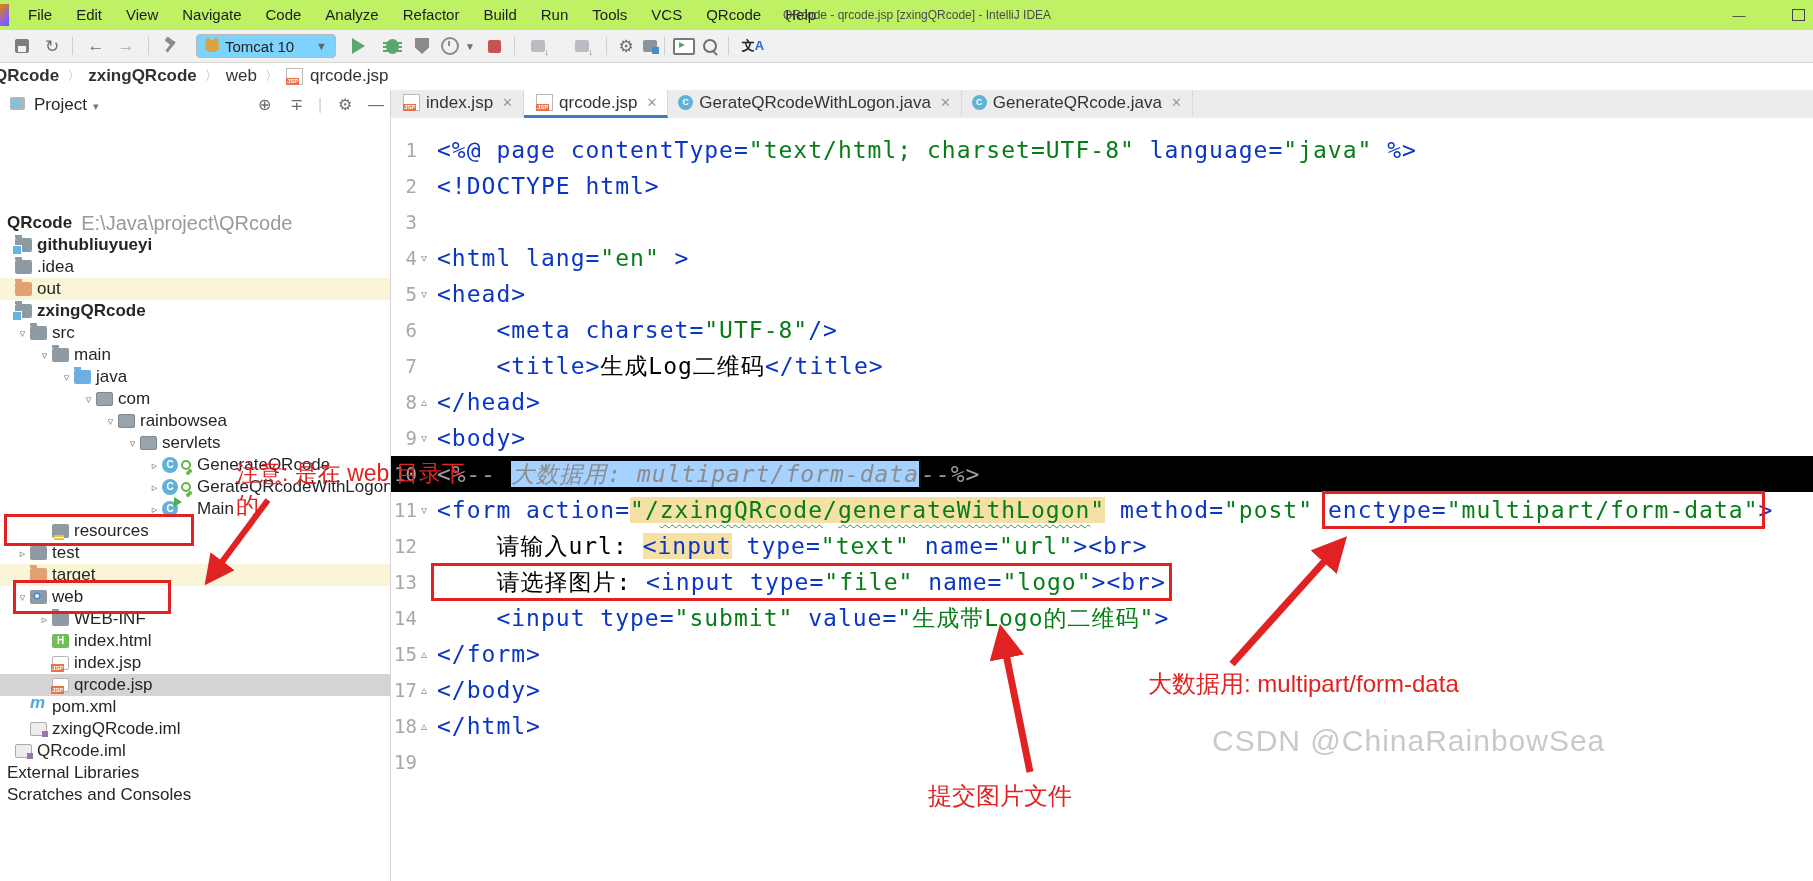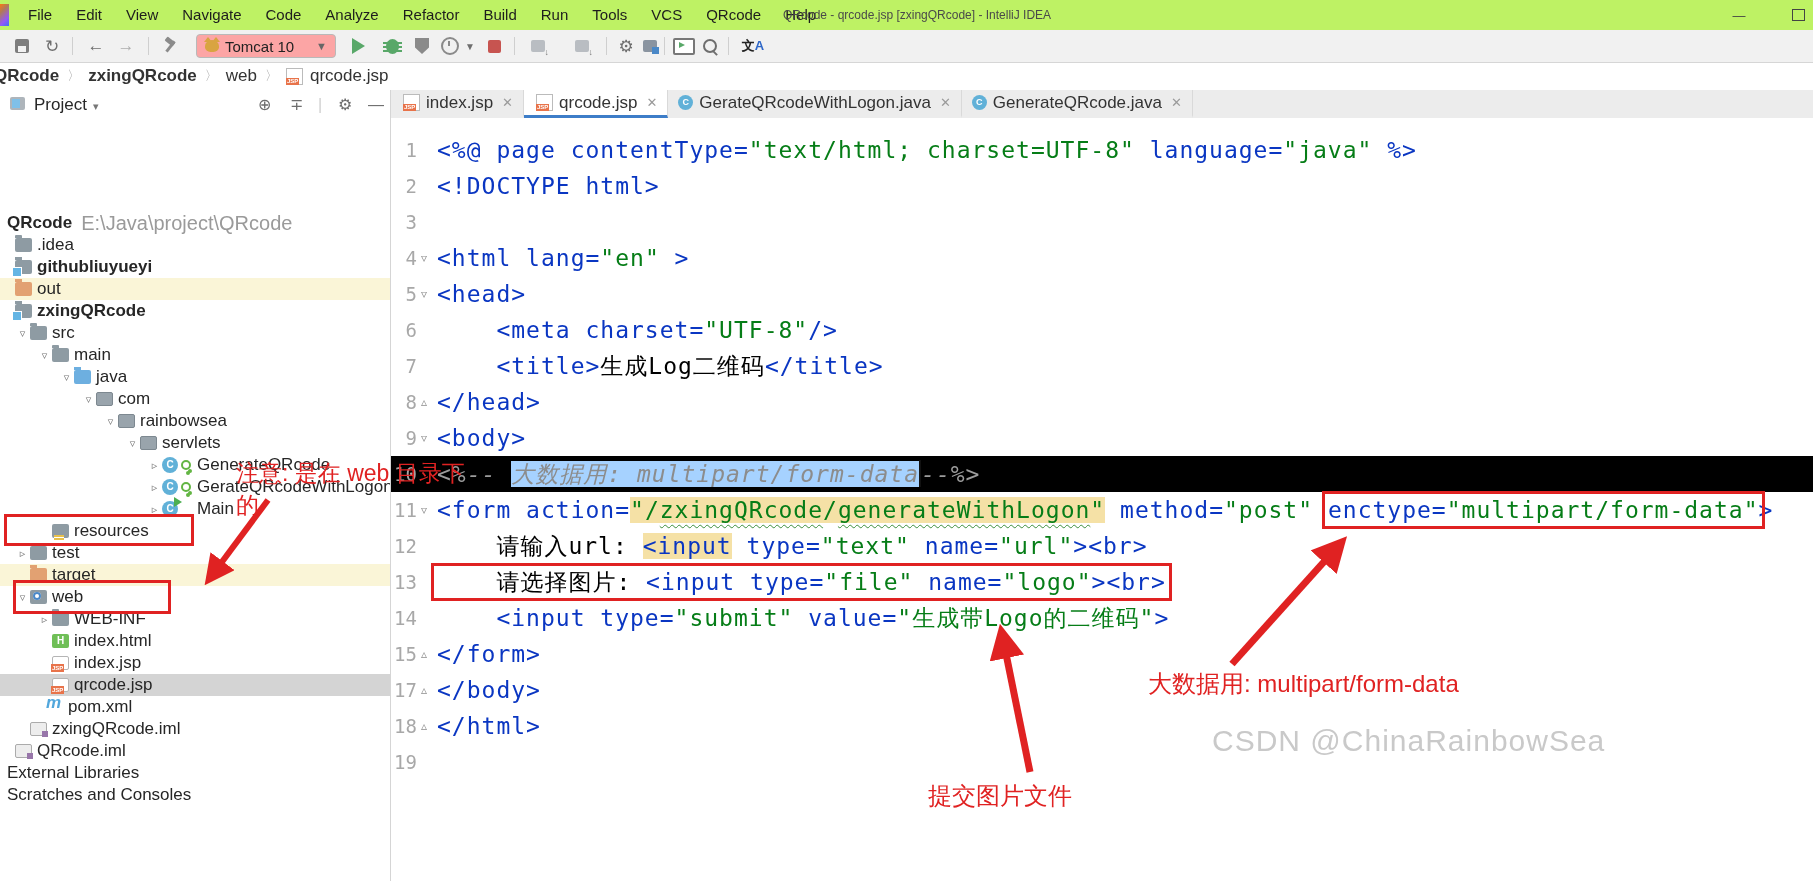--- a/index.html
+++ b/index.html
@@ -17,21 +17,21 @@
   #btn-max i{display:block;width:11px;height:10px;border:1px solid #444;}
   
   #toolbar{position:absolute;left:0;top:30px;width:100%;height:32px;background:#F1F1F1;border-bottom:1px solid #D6D6D6;}
   .tbi{position:absolute;top:5px;width:24px;height:22px;display:flex;align-items:center;justify-content:center;color:#6e6e6e;font-size:17px;}
   .tsep{position:absolute;top:7px;width:1px;height:18px;background:#CFCFCF;}
   .i-floppy{width:14px;height:14px;background:#7d7d7d;border-radius:2px;position:relative;}
   .i-floppy::after{content:"";position:absolute;left:3px;bottom:1px;width:8px;height:6px;background:#f1f1f1;}
   .i-hammer{width:16px;height:16px;position:relative;}
   .i-hammer::before{content:"";position:absolute;left:7px;top:2px;width:3px;height:13px;background:#8b8b8b;transform:rotate(38deg);}
   .i-hammer::after{content:"";position:absolute;left:3px;top:1px;width:10px;height:5px;background:#8b8b8b;transform:rotate(38deg);border-radius:1px;}
-  #tomcat-combo{position:absolute;left:196px;top:4px;width:140px;height:24px;background:#fca5a5;border:1px solid #B9B9B9;border-radius:4px;display:flex;align-items:center;padding:0 8px;box-sizing:border-box;}
+  #tomcat-combo{position:absolute;left:196px;top:4px;width:140px;height:24px;background:#7dd3fc;border:1px solid #B9B9B9;border-radius:4px;display:flex;align-items:center;padding:0 8px;box-sizing:border-box;}
   .cat-icon{width:14px;height:12px;background:#D9A441;border-radius:50% 50% 40% 40%;position:relative;margin-right:6px;flex:none;}
   .cat-icon::before,.cat-icon::after{content:"";position:absolute;top:-3px;border-left:4px solid transparent;border-right:4px solid transparent;border-bottom:5px solid #D9A441;}
   .cat-icon::before{left:-1px;} .cat-icon::after{right:-1px;}
   #tomcat-combo .lbl{font-size:15px;color:#222;flex:1;white-space:nowrap;}
   #tomcat-combo .car{color:#666;font-size:11px;}
   .i-run{width:0;height:0;border-left:13px solid #59A869;border-top:8px solid transparent;border-bottom:8px solid transparent;}
   .i-bug{width:13px;height:15px;background:#59A869;border-radius:50%;position:relative;}
   .i-bug::before{content:"";position:absolute;left:-3px;top:3px;width:19px;height:2px;background:#59A869;box-shadow:0 4px 0 #59A869,0 8px 0 #59A869;}
   .i-cov{width:14px;height:16px;background:#8a8a8a;clip-path:polygon(0 0,100% 0,100% 60%,50% 100%,0 60%);}
   .i-prof{width:14px;height:14px;border:2px solid #8a8a8a;border-radius:50%;position:relative;}
@@ -235,29 +235,29 @@
       <span class="ph-ico" style="left:290px">∓</span>
       <span class="ph-ico" style="left:318px;color:#CFCFCF">|</span>
       <span class="ph-ico" style="left:338px">⚙</span>
       <span class="ph-ico" style="left:368px">—</span>
     </div>
     <div id="tree">
         <div class="trow bold" style="padding-left: 2px;">
           <span class="tlabel">QRcode</span>
           <span class="tsuffix">E:\Java\project\QRcode</span>
         </div>
+        <div class="trow bold">
+          <span class="chev"></span>
+          <span class="ti ti-folder-module"></span>
+          <span class="tlabel">githubliuyueyi</span>
+        </div>
         <div class="trow">
           <span class="chev"></span>
           <span class="ti ti-folder"></span>
           <span class="tlabel">.idea</span>
-        </div>
-        <div class="trow bold">
-          <span class="chev"></span>
-          <span class="ti ti-folder-module"></span>
-          <span class="tlabel">githubliuyueyi</span>
         </div>
         <div class="trow row-yellow">
           <span class="chev"></span>
           <span class="ti ti-folder-excluded"></span>
           <span class="tlabel">out</span>
         </div>
         <div class="trow bold">
           <span class="chev"></span>
           <span class="ti ti-folder-module"></span>
           <span class="tlabel">zxingQRcode</span>
@@ -340,21 +340,21 @@
         <div class="trow" style="padding-left: 37px;">
           <span class="chev"></span>
           <span class="ti ti-jsp"></span>
           <span class="tlabel">index.jsp</span>
         </div>
         <div class="trow row-selected" style="padding-left: 37px;">
           <span class="chev"></span>
           <span class="ti ti-jsp"></span>
           <span class="tlabel">qrcode.jsp</span>
         </div>
-        <div class="trow" style="padding-left: 31px;">
+        <div class="trow" style="padding-left: 15px;">
           <span class="chev"></span>
           <span class="ti ti-maven"></span>
           <span class="tlabel">pom.xml</span>
         </div>
         <div class="trow" style="padding-left: 15px;">
           <span class="chev"></span>
           <span class="ti ti-iml"></span>
           <span class="tlabel">zxingQRcode.iml</span>
         </div>
         <div class="trow">

